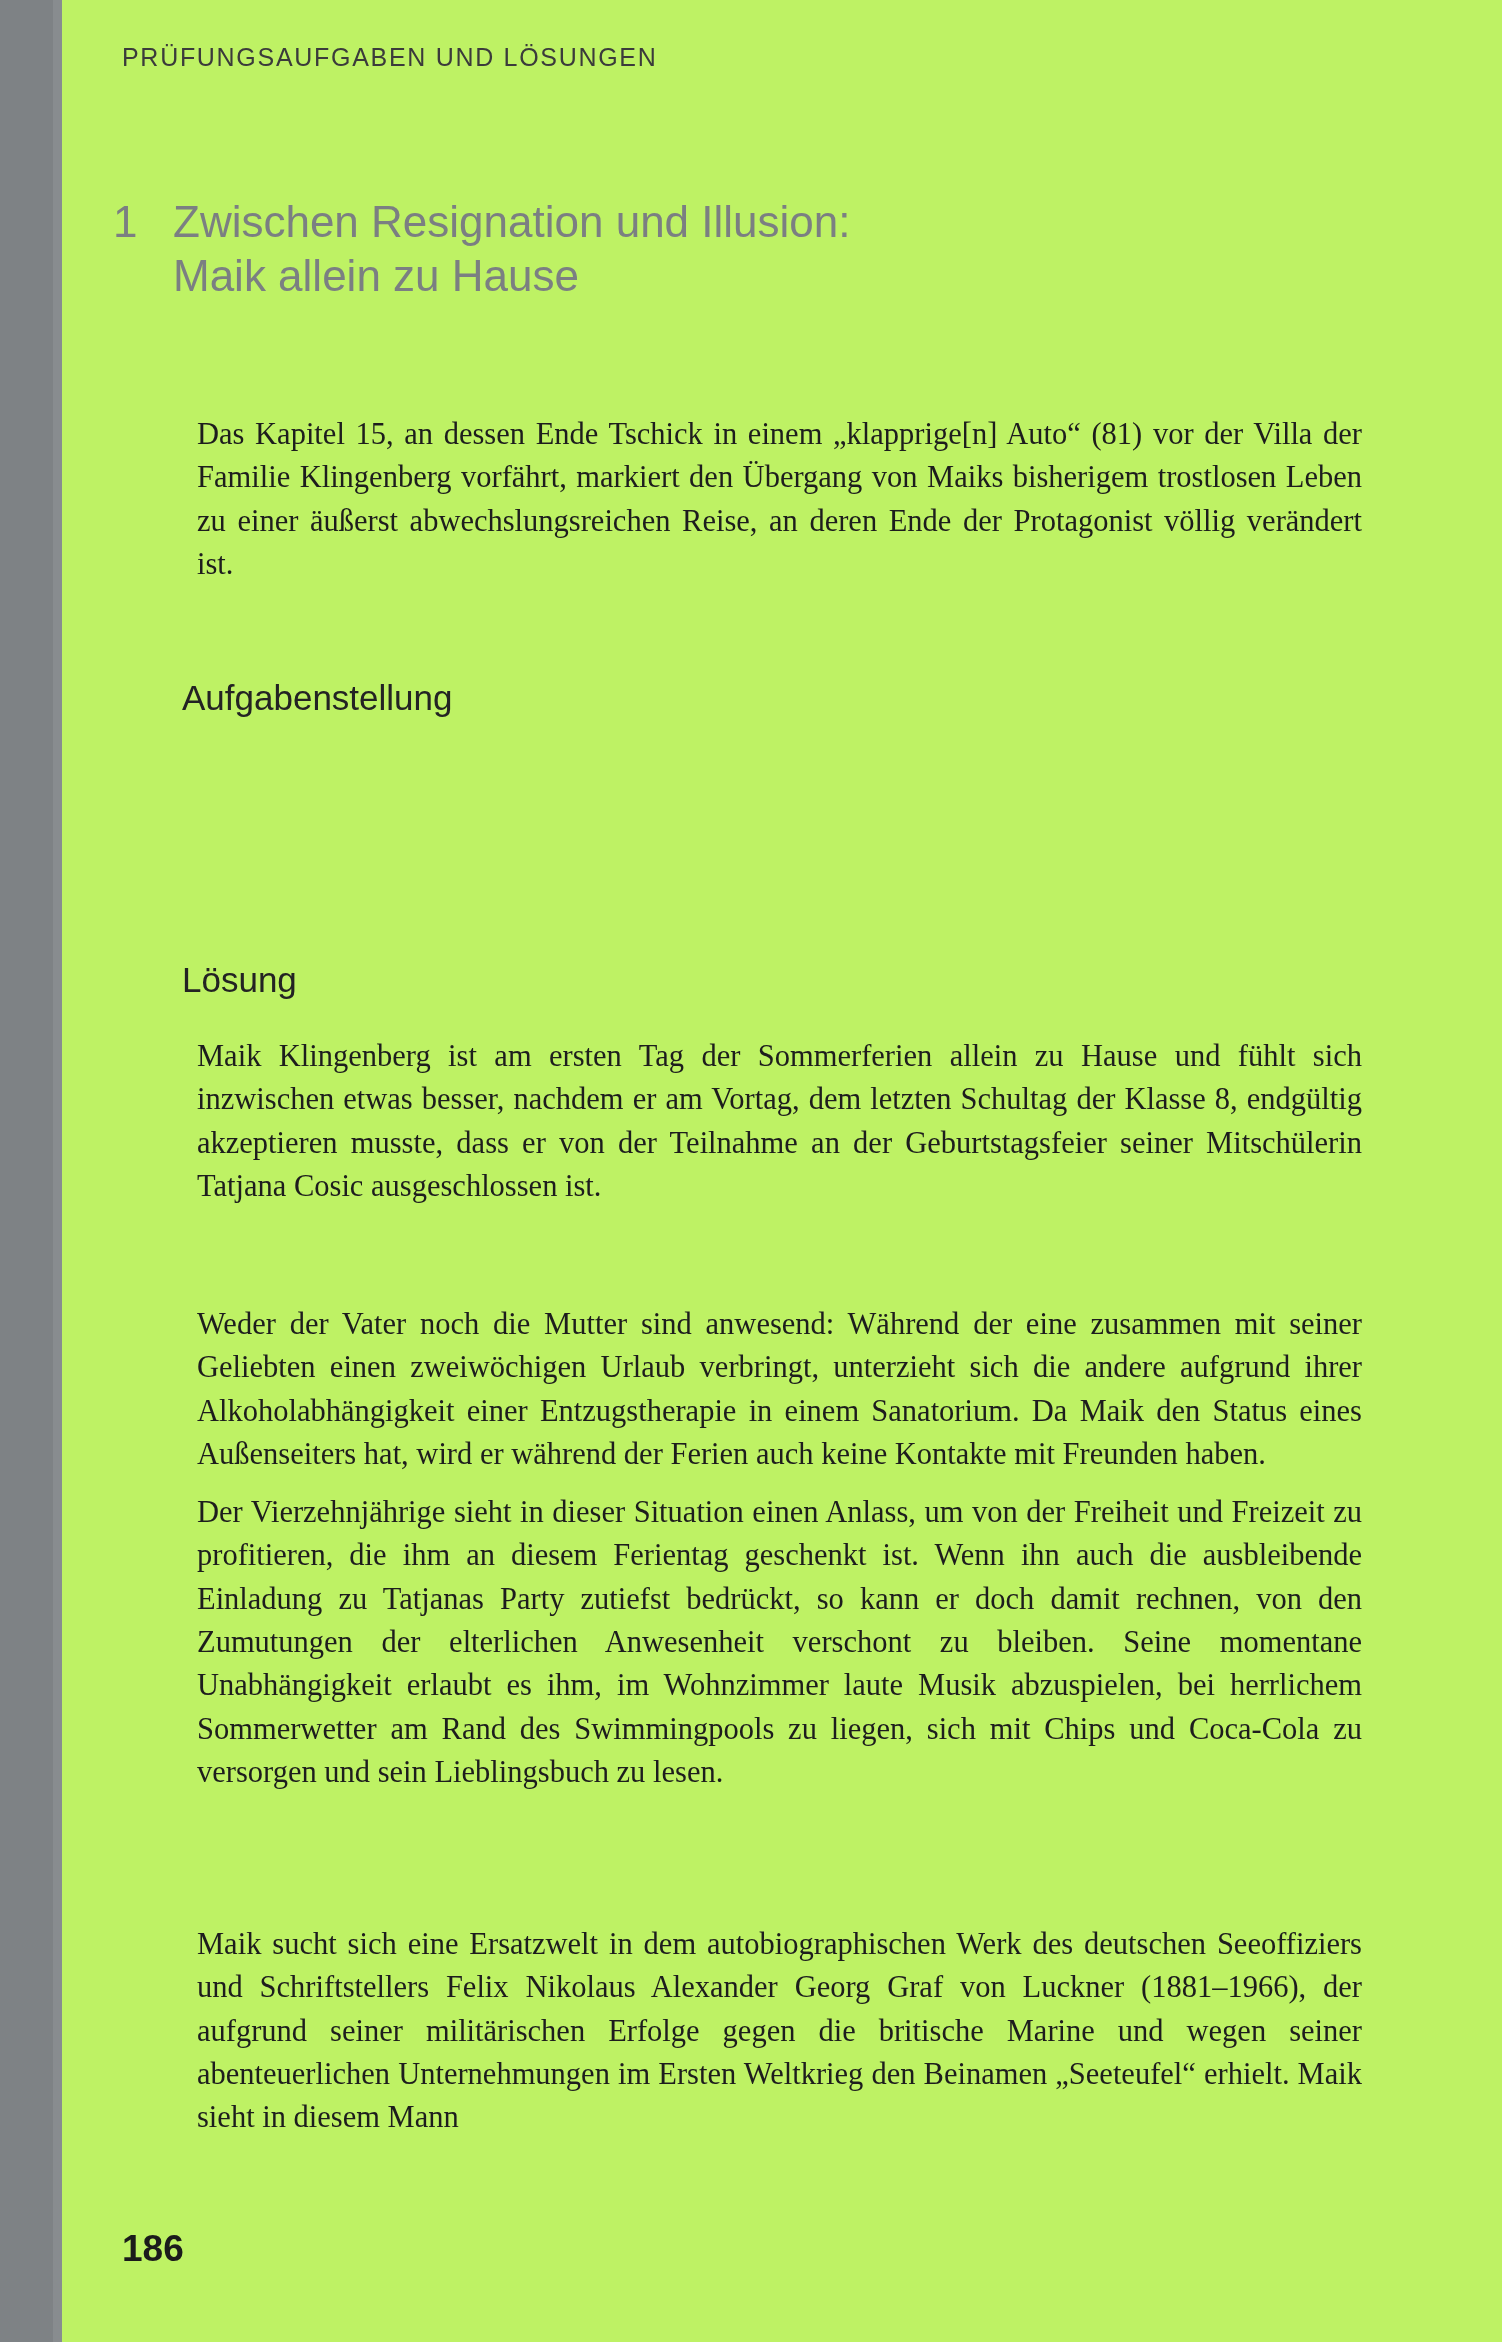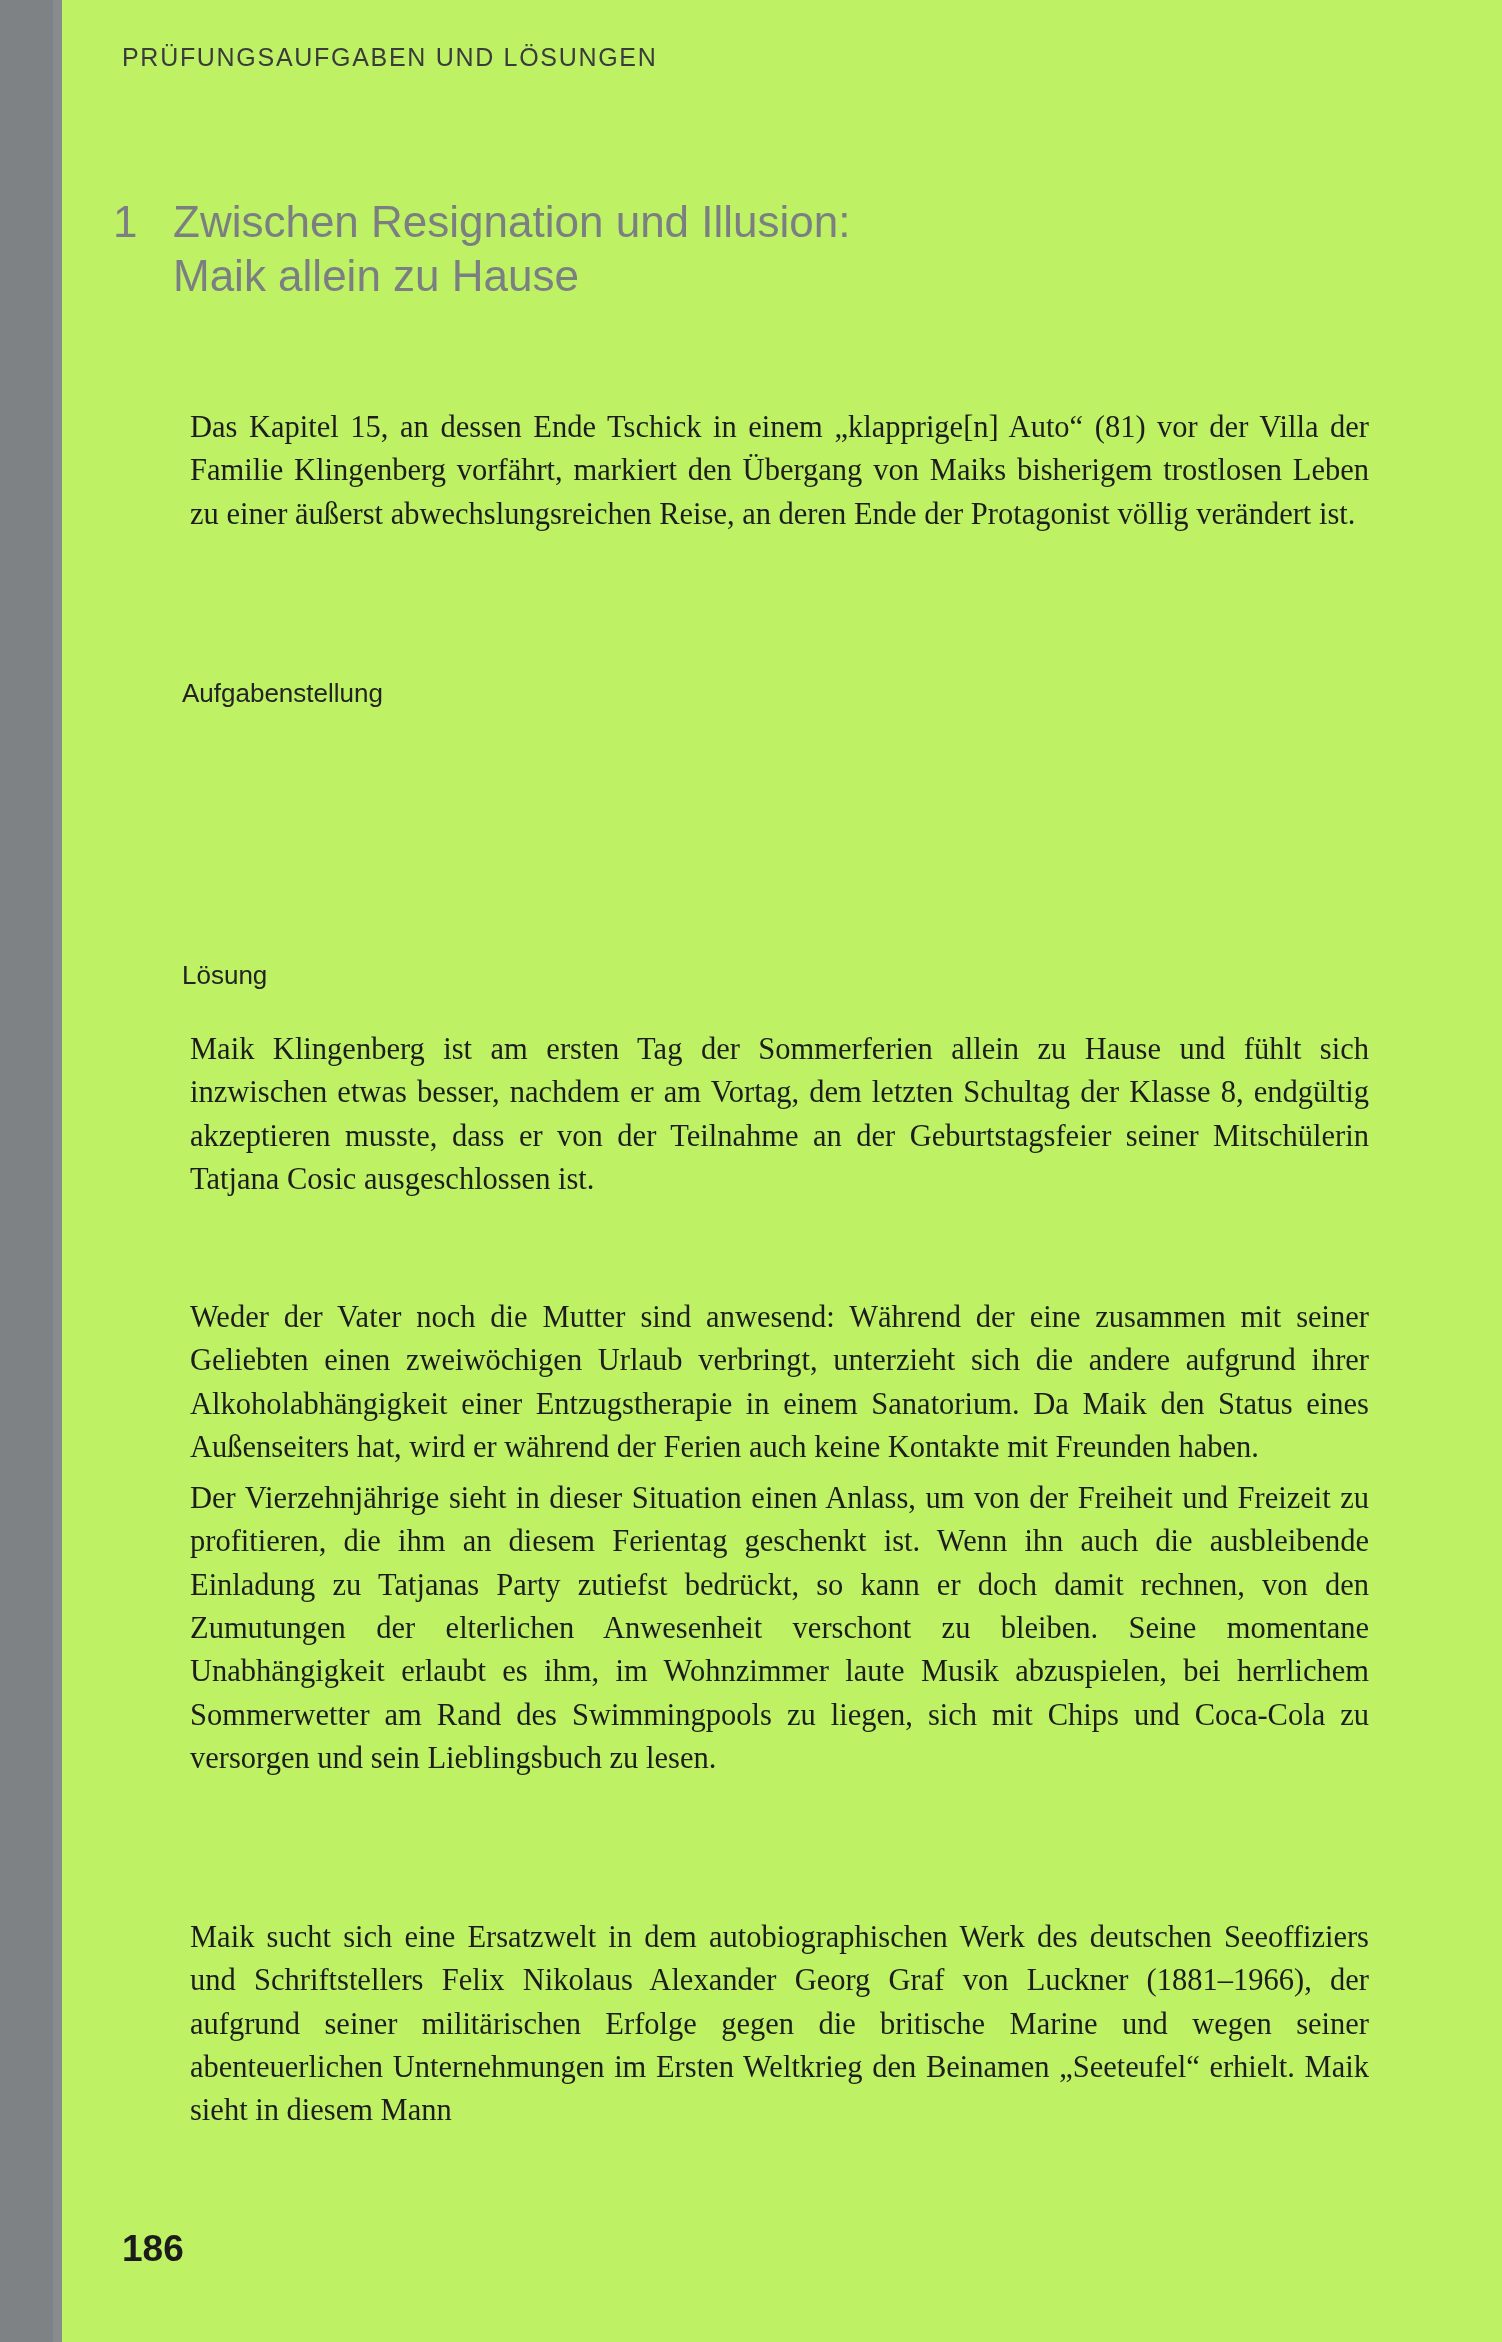--- a/index.html
+++ b/index.html
@@ -72,30 +72,30 @@
     position: absolute;
     left: 182px;
     width: 1195px;
     color: #1d1d1d;
     font-size: 30.5px;
     line-height: 1.42;
     text-align: justify;
     text-justify: inter-word;
   }
   .body-block p {
-    margin: 8px;
+    margin: 15px;
   }
   .body-block p + p {
     margin-top: 0px;
   }
   .sec-heading {
     position: absolute;
     left: 182px;
     font-family: "Liberation Sans", sans-serif;
-    font-size: 26px;
+    font-size: 35px;
     color: #232323;
     font-weight: 400;
   }
   .folio {
     position: absolute;
     left: 122px;
     top: 2228px;
     font-family: "Liberation Sans", sans-serif;
     font-size: 37px;
     font-weight: bold;

